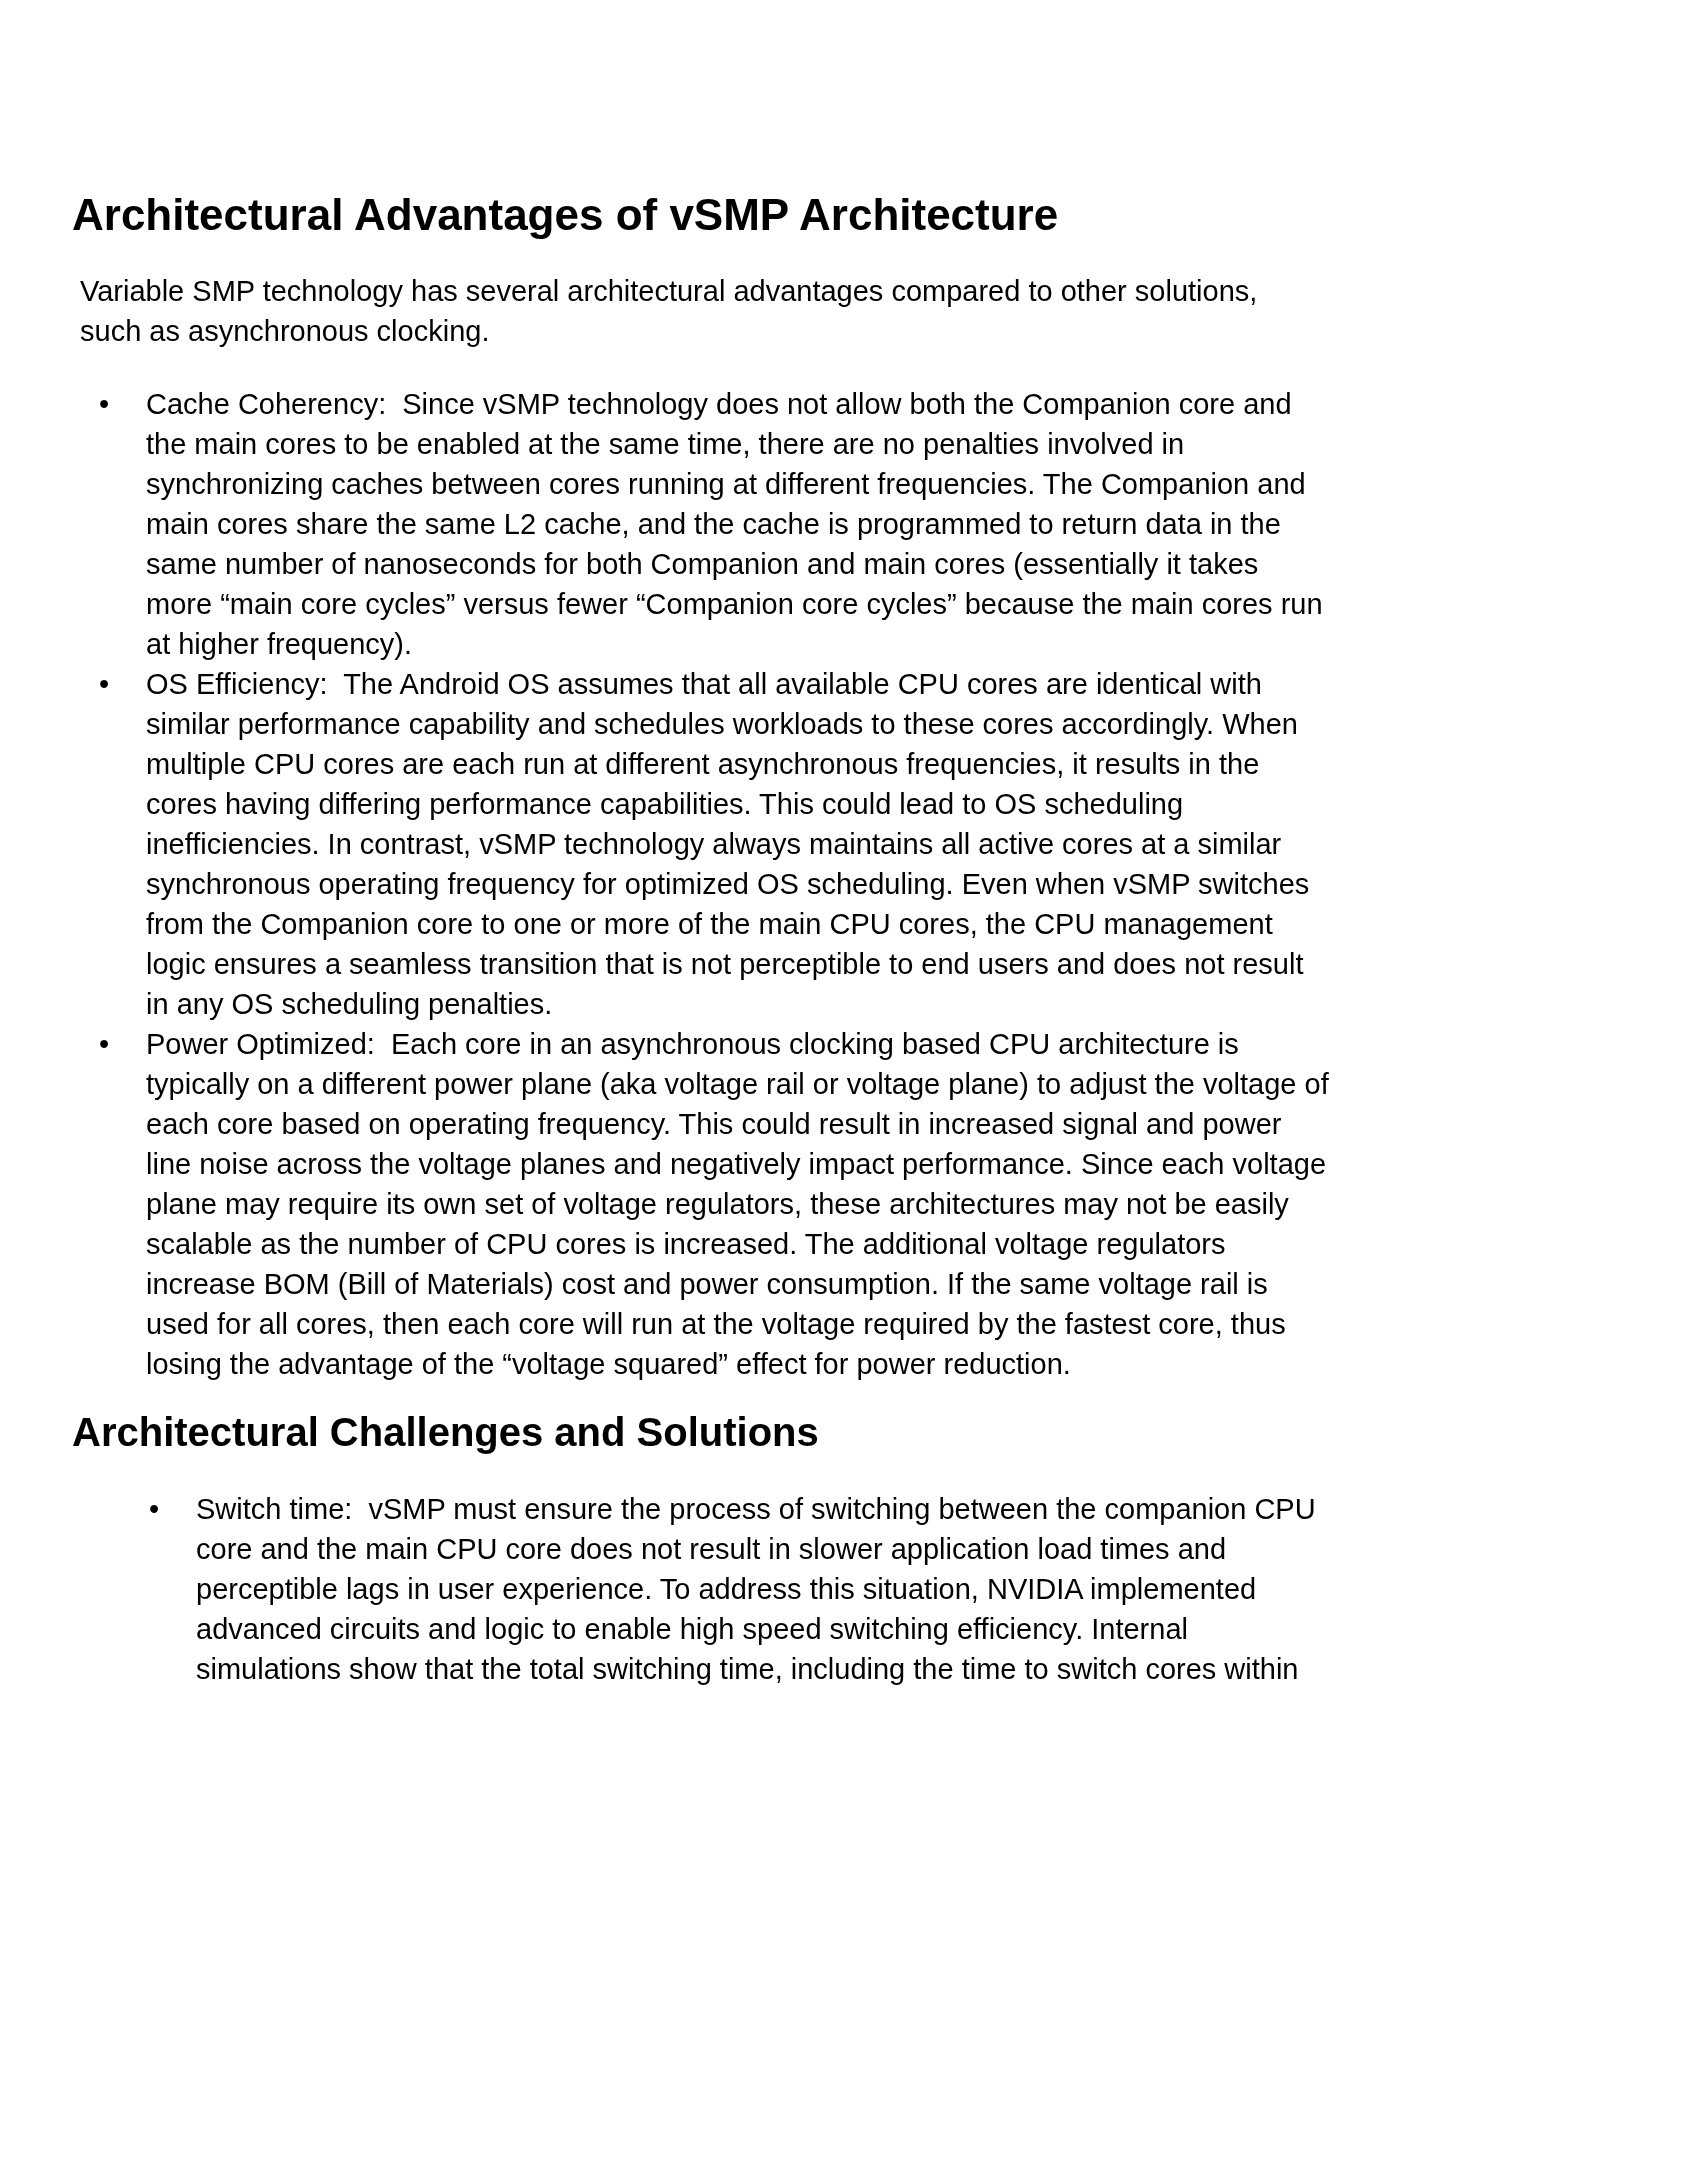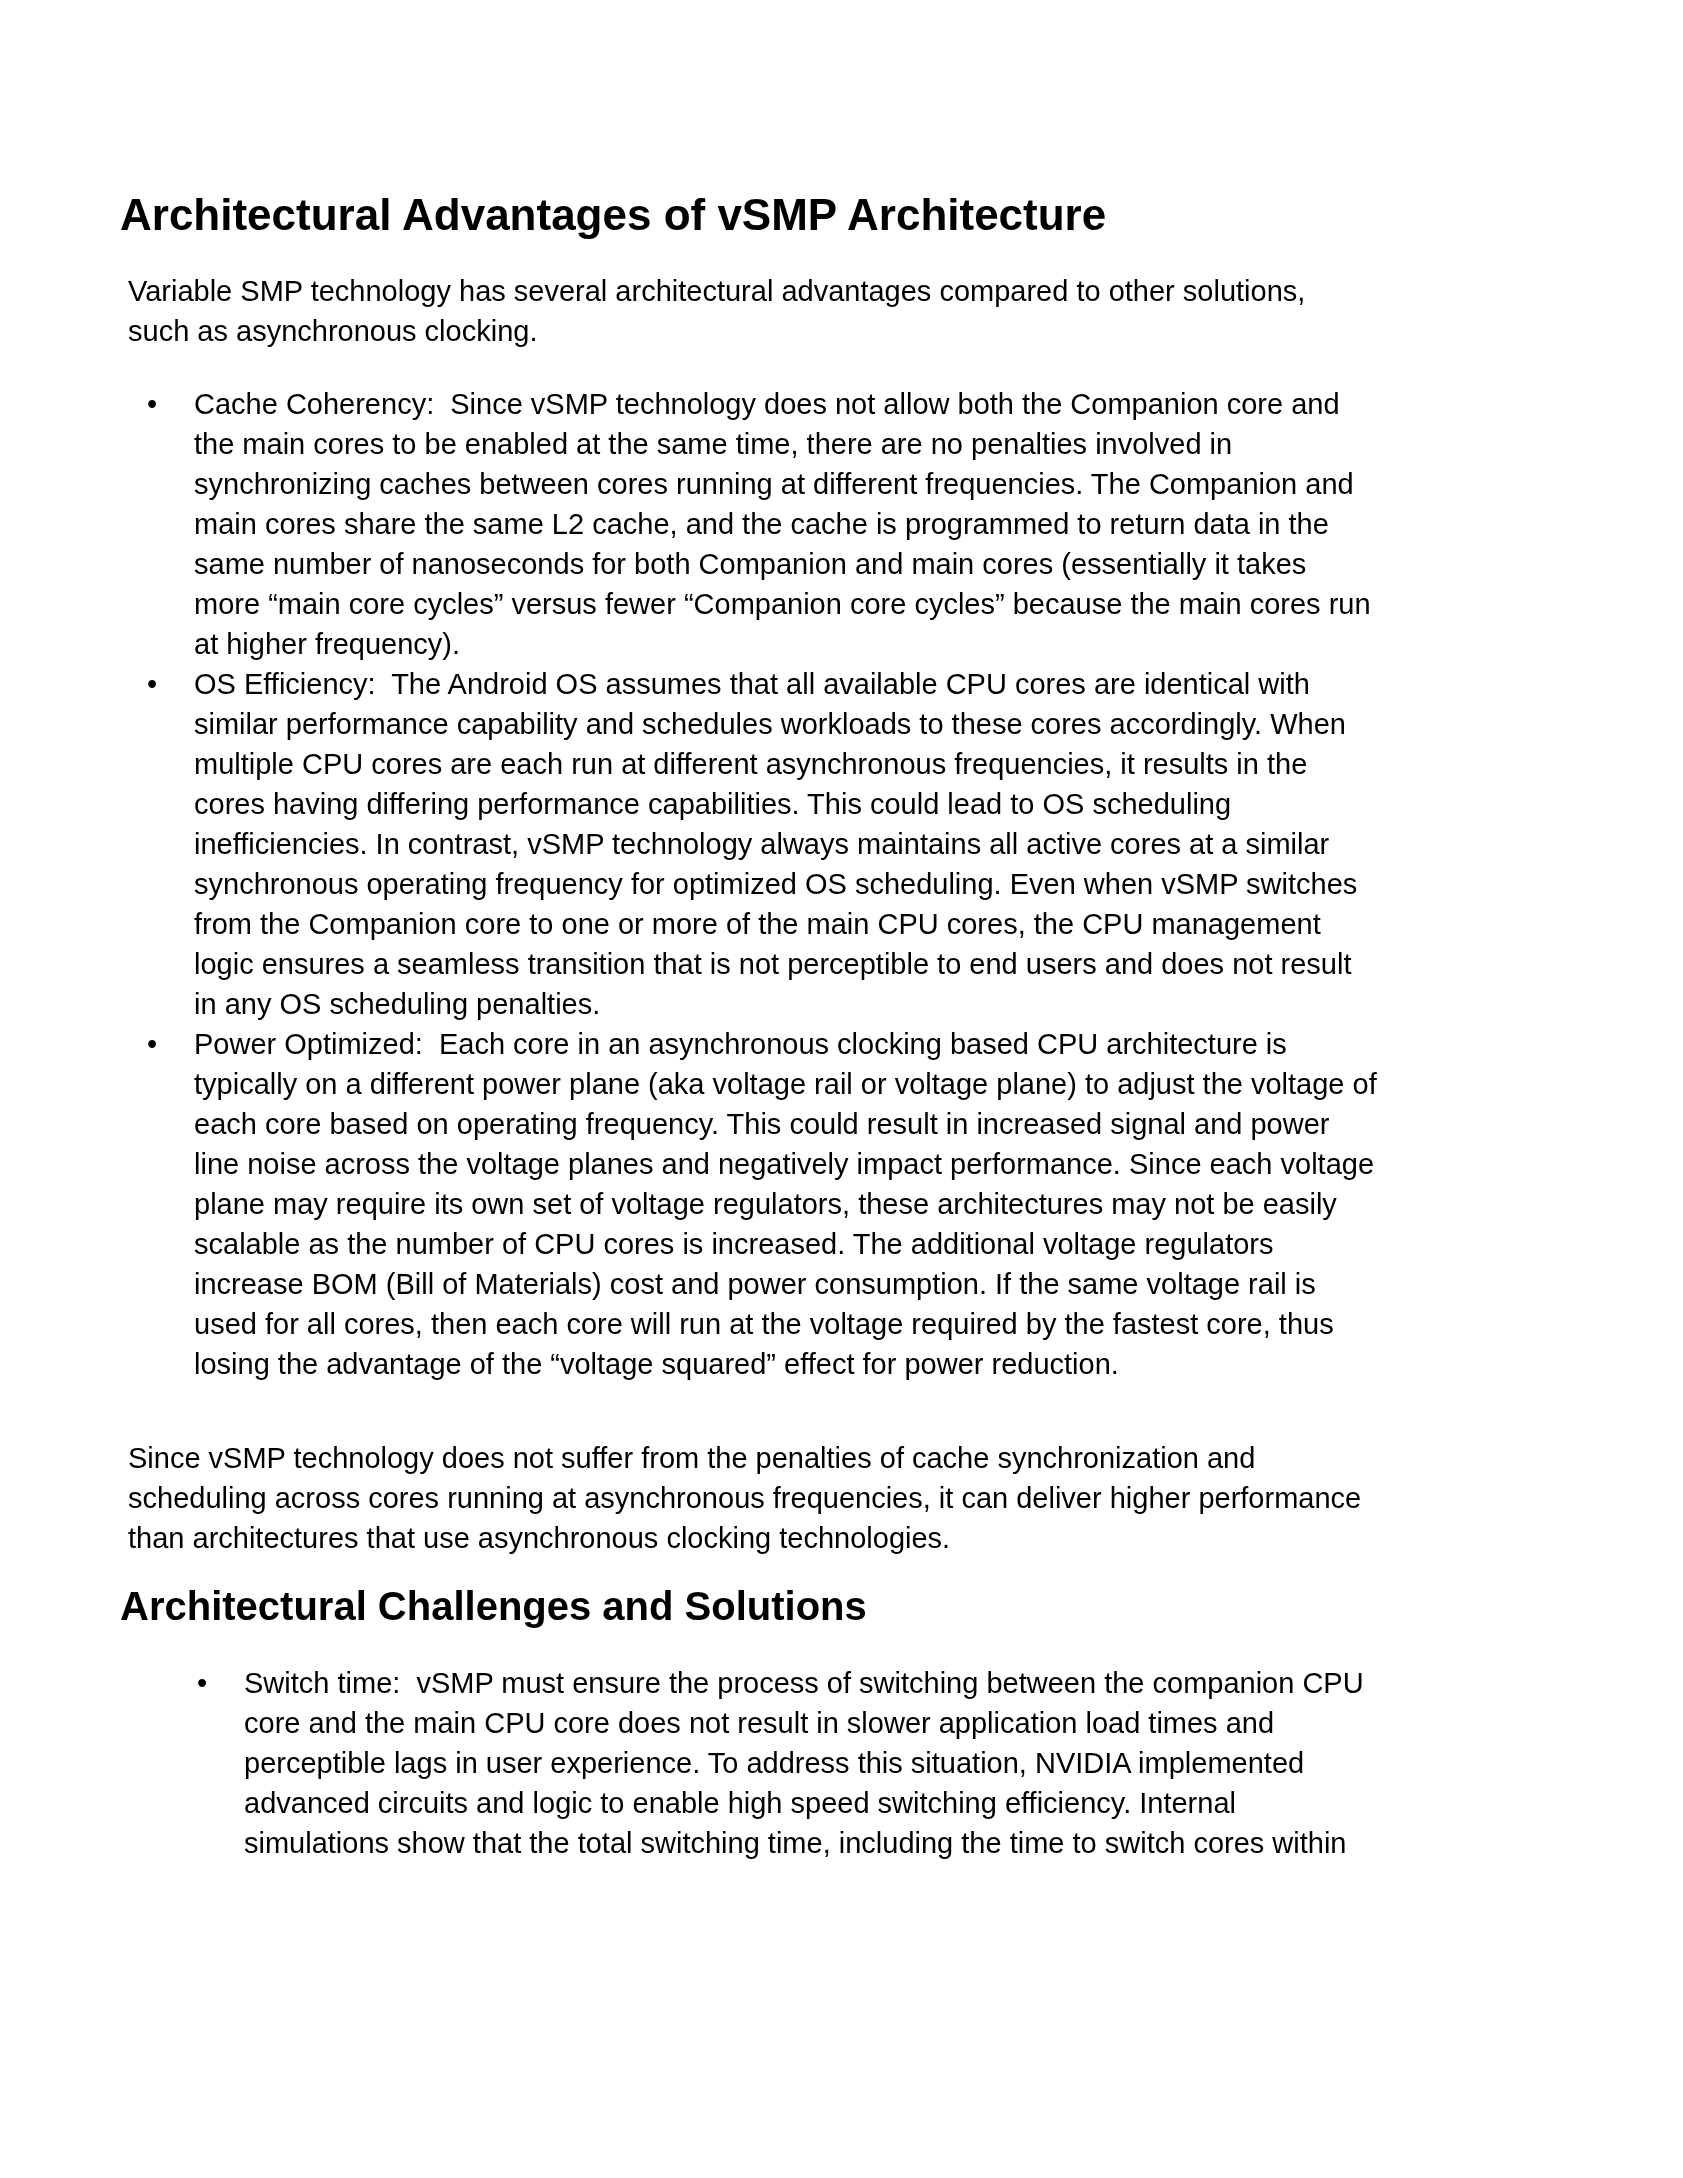--- a/index.html
+++ b/index.html
@@ -8,21 +8,21 @@
     background: #ffffff;
   }
   .page {
     position: relative;
     width: 1683px;
     height: 1949px;
     background: #ffffff;
     color: #000000;
     font-family: "Liberation Sans", "DejaVu Sans", sans-serif;
     box-sizing: border-box;
-    padding: 191px 89px 0 120px;
+    padding: 191px 89px 0 72px;
     overflow: hidden;
   }
   .content {
     width: 1426px;
   }
   h1.doc-title {
     margin: 0;
     font-size: 44px;
     font-weight: bold;
     line-height: 48px;
@@ -128,23 +128,20 @@
 each core based on operating frequency. This could result in increased signal and power
 line noise across the voltage planes and negatively impact performance. Since each voltage
 plane may require its own set of voltage regulators, these architectures may not be easily
 scalable as the number of CPU cores is increased. The additional voltage regulators
 increase BOM (Bill of Materials) cost and power consumption. If the same voltage rail is
 used for all cores, then each core will run at the voltage required by the fastest core, thus
 losing the advantage of the “voltage squared” effect for power reduction.</span>
       </li>
     </ul>
 
-    <p class="body summary">Since vSMP technology does not suffer from the penalties of cache synchronization and
-scheduling across cores running at asynchronous frequencies, it can deliver higher performance
-than architectures that use asynchronous clocking technologies.</p>
 
     <h2 class="subheading">Architectural Challenges and Solutions</h2>
 
 
     <ul class="list list-challenges">
       <li>
         <span class="marker">•</span>
         <span class="li-label">Switch time:</span><span class="li-body"> vSMP must ensure the process of switching between the companion CPU
 core and the main CPU core does not result in slower application load times and
 perceptible lags in user experience. To address this situation, NVIDIA implemented

